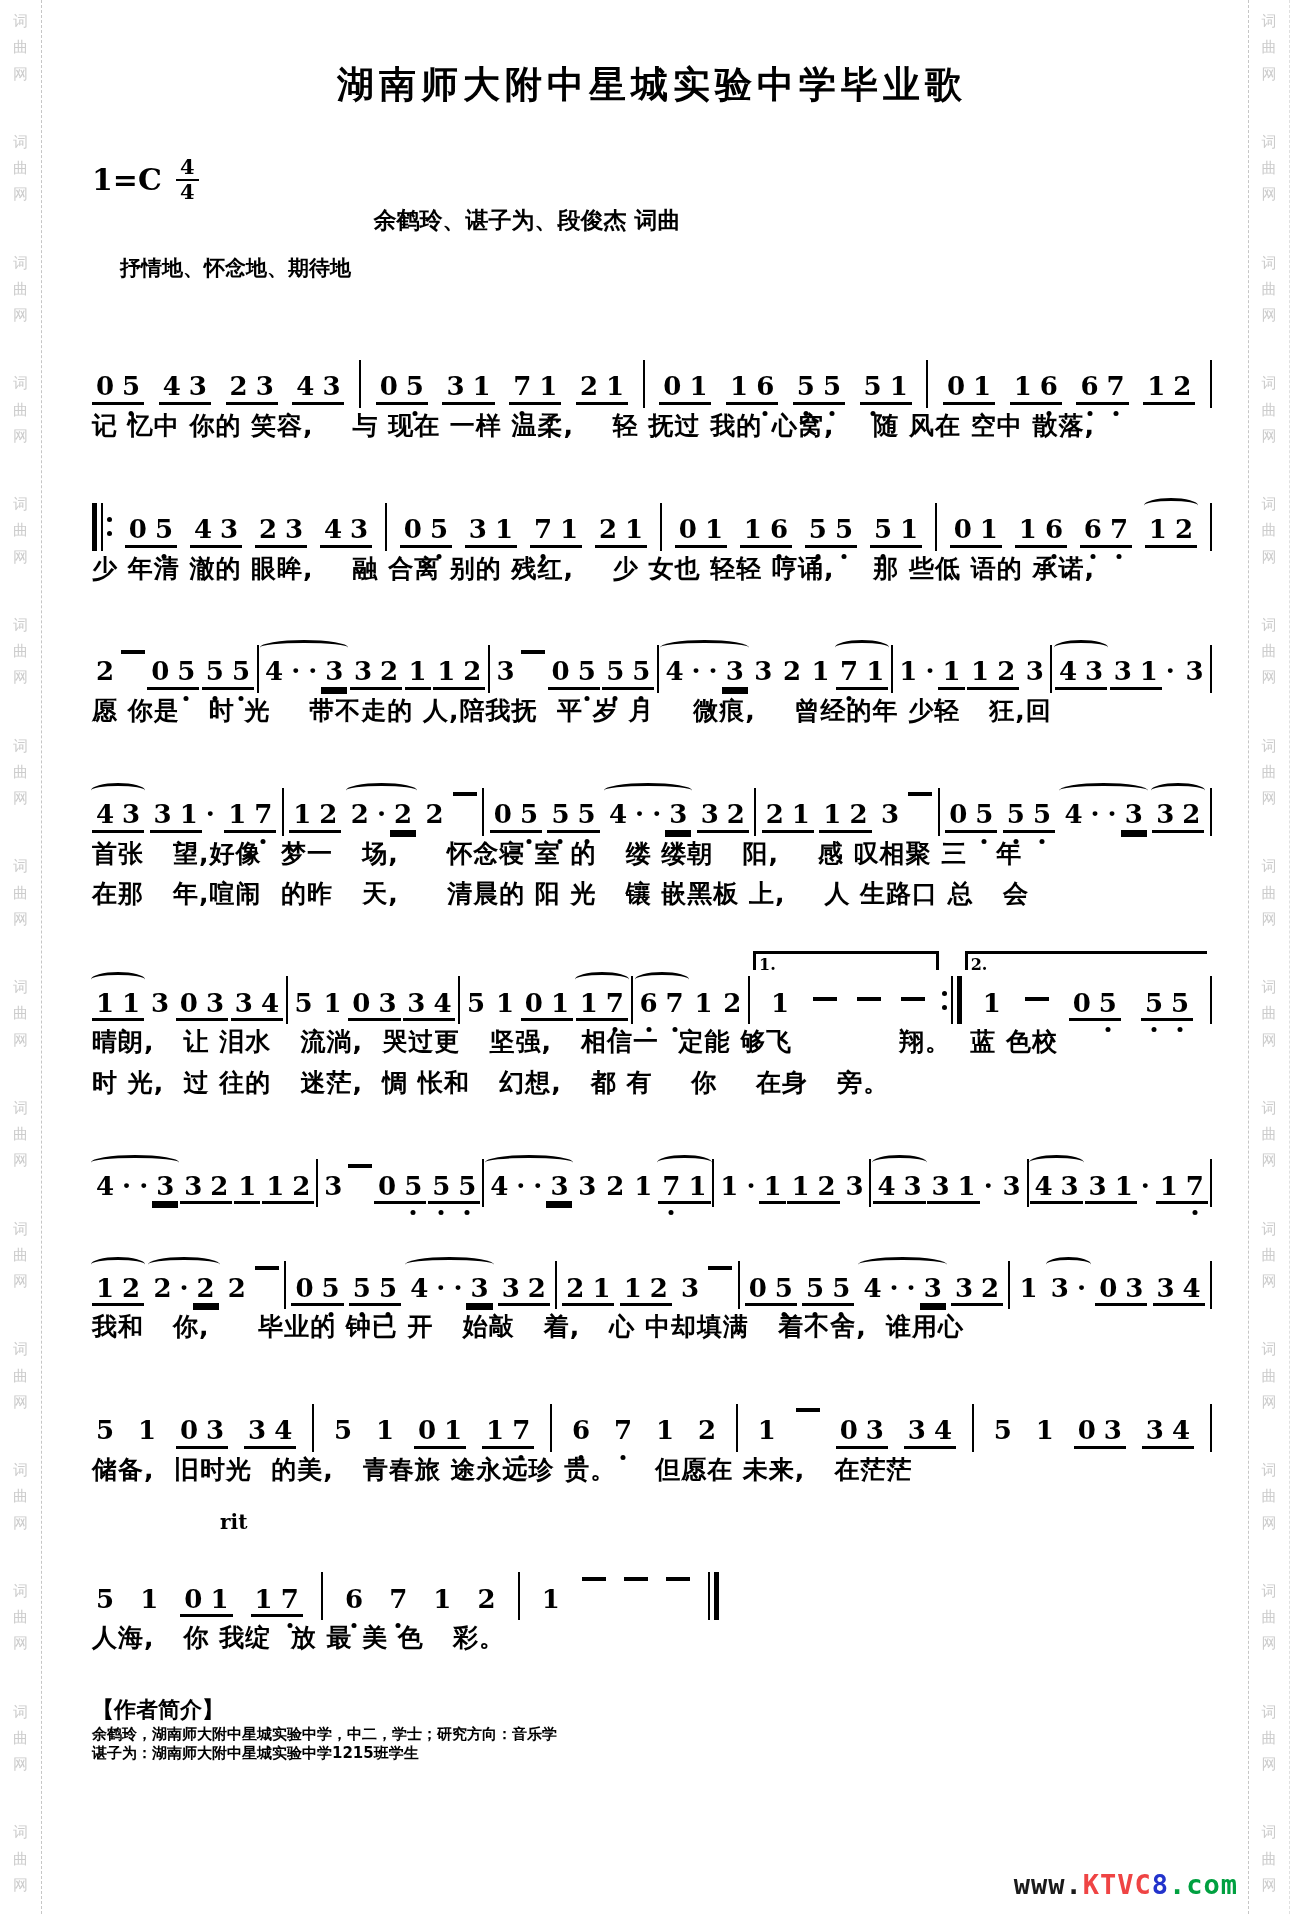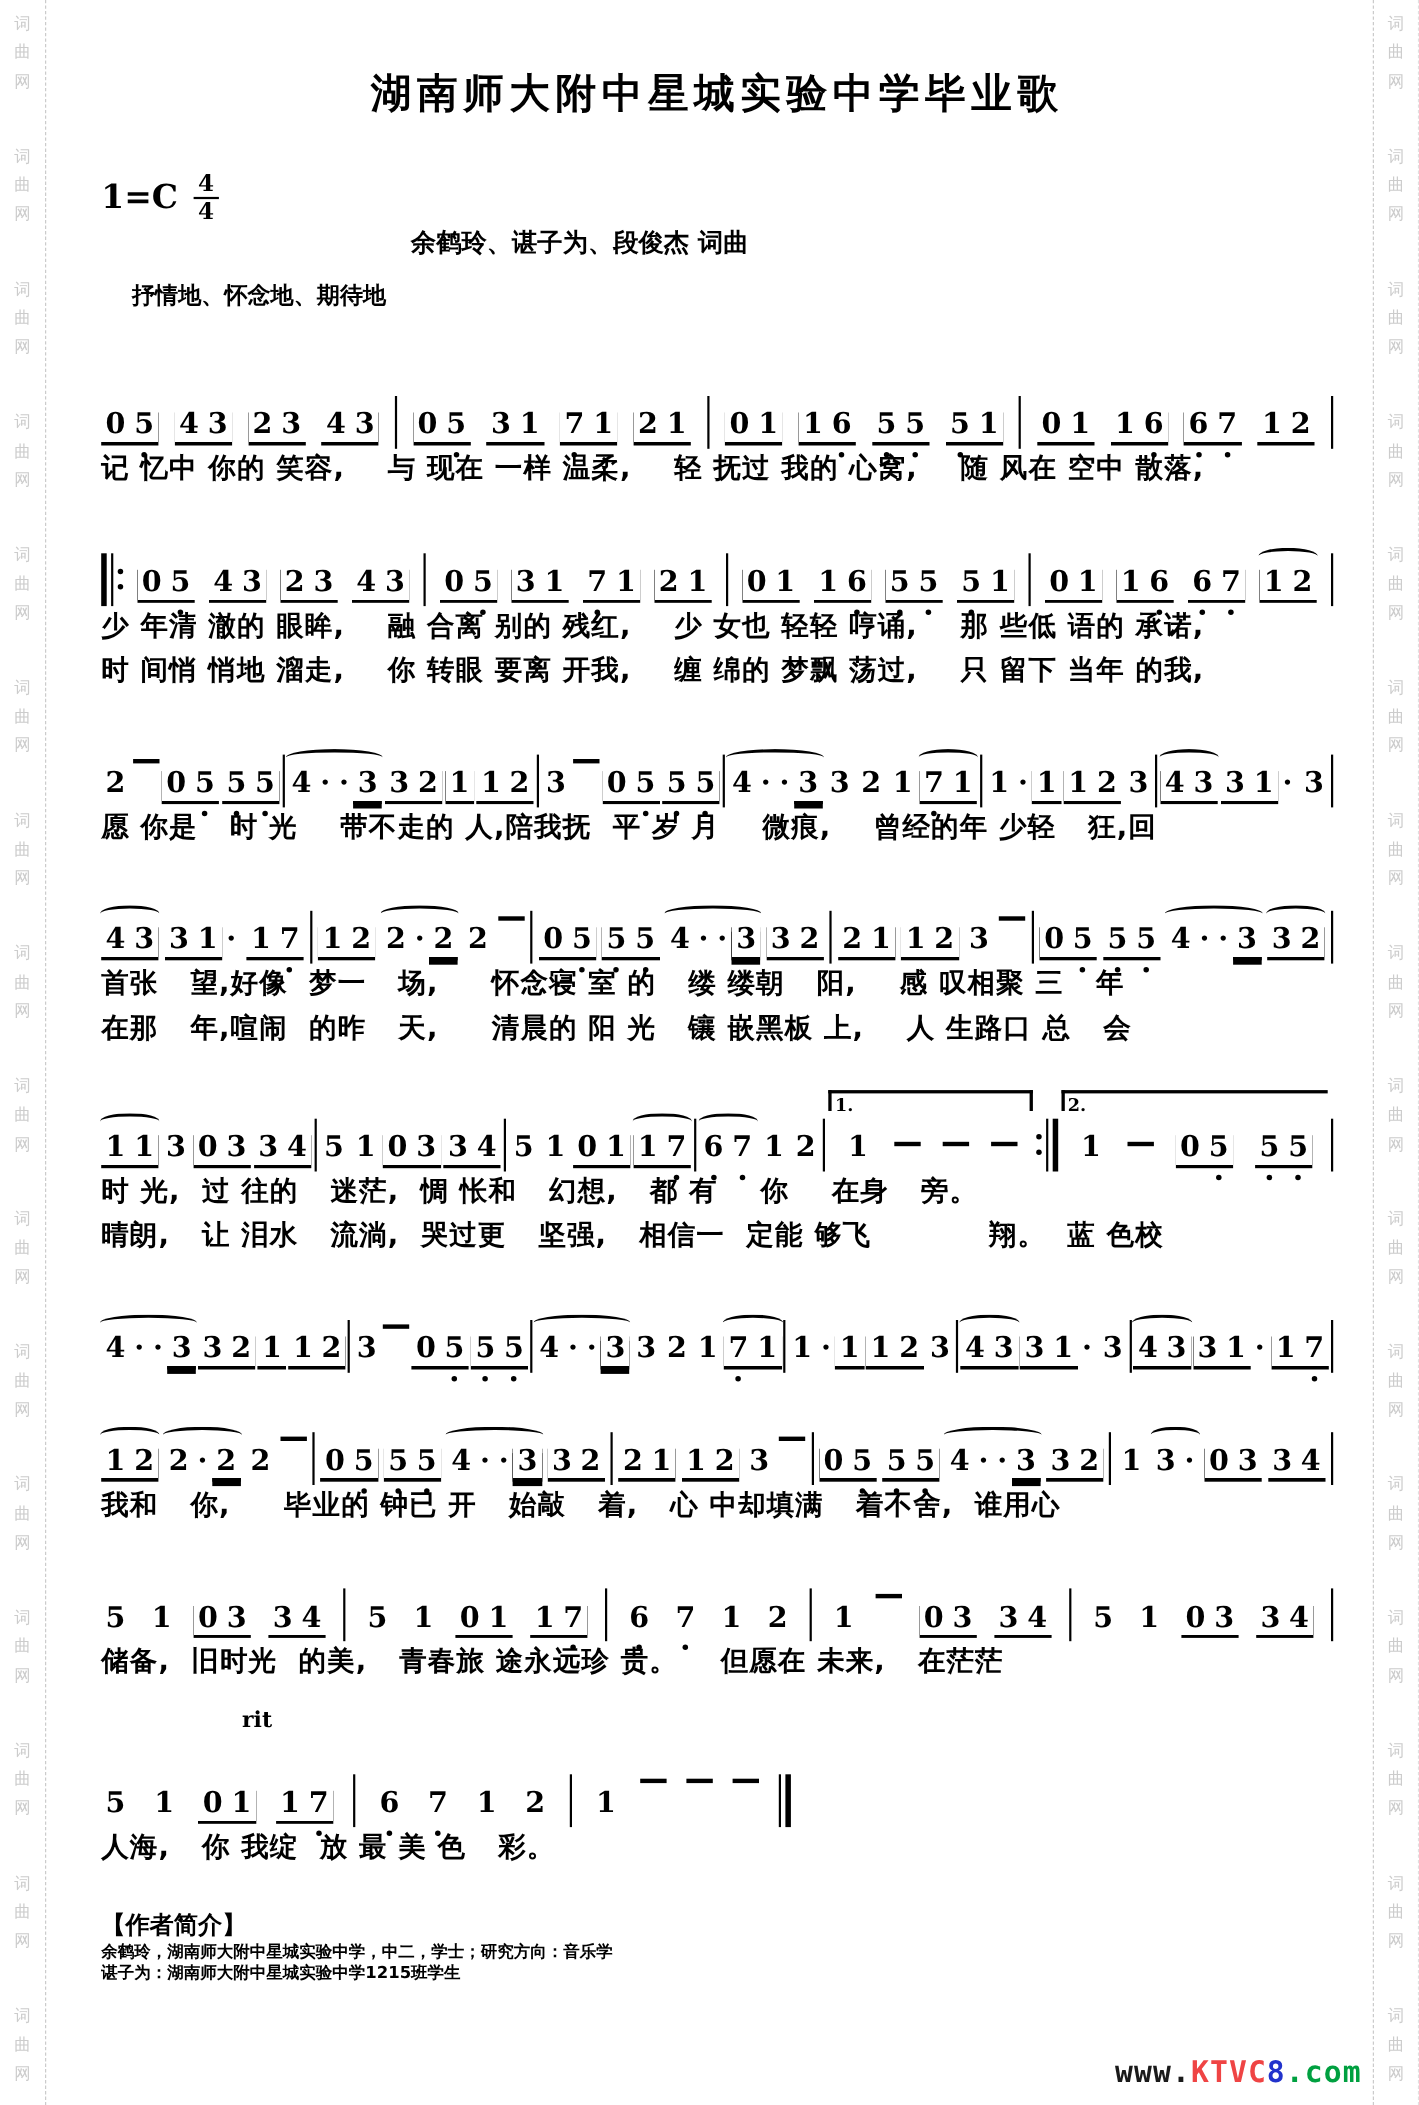--- a/index.html
+++ b/index.html
@@ -421,21 +421,20 @@
             </span>
             <span class="note u1 tie">
               <span class="ch">1</span>
               <span class="ch">2</span>
             </span>
             <span class="bar">
               <i></i>
             </span>
           </div>
           <div class="lyrics">少 年清 澈的 眼眸,    融 合离 别的 残红,    少 女也 轻轻 哼诵,    那 些低 语的 承诺,</div>
-          <div class="lyrics">时 间悄 悄地 溜走,    你 转眼 要离 开我,    缠 绵的 梦飘 荡过,    只 留下 当年 的我,</div>
         </div>
         <div class="system">
           <div class="notes-row">
             <span class="note">
               <span class="ch">2</span>
             </span>
             <span class="dash"></span>
             <span class="note u1">
               <span class="ch">0</span>
               <span class="ch lo">5</span>
@@ -764,22 +763,22 @@
               </span>
               <span class="note u1">
                 <span class="ch lo">5</span>
                 <span class="ch lo">5</span>
               </span>
             </span>
             <span class="bar">
               <i></i>
             </span>
           </div>
+          <div class="lyrics">晴朗,   让 泪水   流淌,  哭过更   坚强,   相信一  定能 够飞           翔。  蓝 色校</div>
           <div class="lyrics">时 光,  过 往的   迷茫,  惆 怅和   幻想,   都 有    你    在身   旁。</div>
-          <div class="lyrics">晴朗,   让 泪水   流淌,  哭过更   坚强,   相信一  定能 够飞           翔。  蓝 色校</div>
         </div>
         <div class="system">
           <div class="notes-row">
             <span class="group tie">
               <span class="note">
                 <span class="ch">4</span>
                 <span class="ch">·</span>
                 <span class="ch">·</span>
               </span>
               <span class="note u2">

